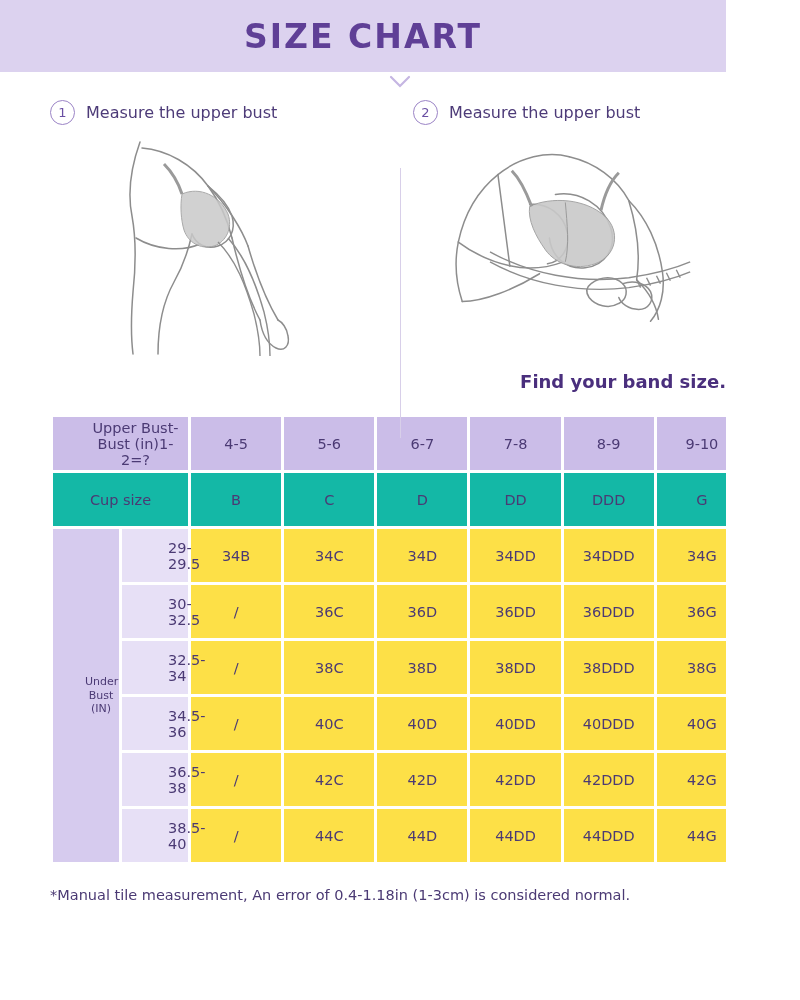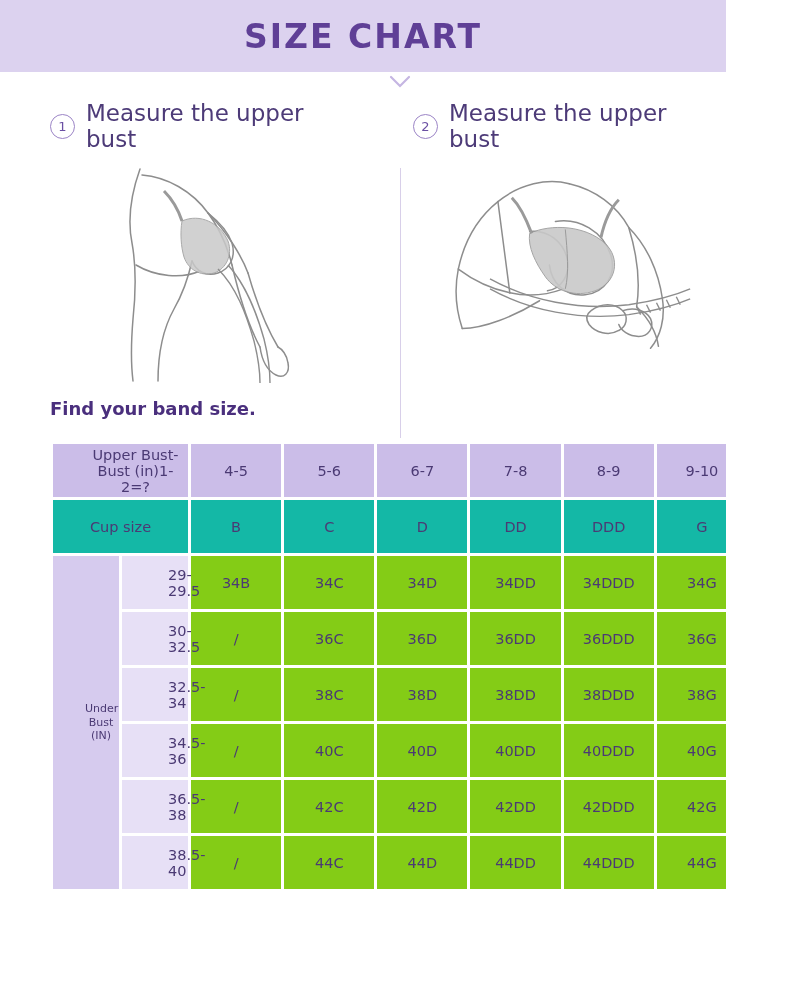--- a/index.html
+++ b/index.html
@@ -69,21 +69,21 @@
     border-radius: 50%;
     border: 1.6px solid #9b84c6;
     color: #6a4fa3;
     font-size: 13px;
     display: flex;
     align-items: center;
     justify-content: center;
     flex: 0 0 auto;
   }
   .step-label {
-    font-size: 23px;
+    font-size: 16px;
     color: #4d3b78;
   }
   .divider {
     position: absolute;
     left: 400px;
     top: 96px;
     width: 1px;
     height: 270px;
     background: #d8cfe9;
   }
@@ -94,20 +94,21 @@
     align-items: center;
     justify-content: center;
   }
 
   
   .section-title {
     margin: 10px 0 0 50px;
     font-size: 18px;
     font-weight: bold;
     color: #4a2f7d;
+    text-align: right;
   }
 
   
   .table-wrap {
     margin: 22px 50px 0 50px;
   }
   table {
     border-collapse: separate;
     border-spacing: 3px;
     width: 700px;
@@ -118,21 +119,21 @@
     vertical-align: middle;
     font-size: 14.5px;
     color: #4b3a74;
     font-weight: normal;
     height: 53px;
     padding: 2px 2px;
   }
   .hdr-dark { background: #cbbde8; }
   .hdr-mid  { background: #14b8a6; }
   .cell-a   { background: #e7e0f6; }
-  .cell-b   { background: #84cc16; }
+  .cell-b   { background: #fde047; }
   .side-label {
     background: #d6cbee;
     font-size: 11px;
     line-height: 1.25;
   }
   .first-col { width: 135px; padding-left: 32px; }
   .second-col { width: 120px; padding-left: 46px; }
   .lbl-wide { text-align: center; }
 
   
@@ -324,14 +325,15 @@
           <td class="cell-b">44C</td>
           <td class="cell-b">44D</td>
           <td class="cell-b">44DD</td>
           <td class="cell-b">44DDD</td>
           <td class="cell-b">44G</td>
         </tr>
       </tbody>
     </table>
   </div>
 
+  <div class="footnote">*Manual tile measurement, An error of 0.4-1.18in (1-3cm) is considered normal.</div>
 
 </div>
 
 </body></html>

